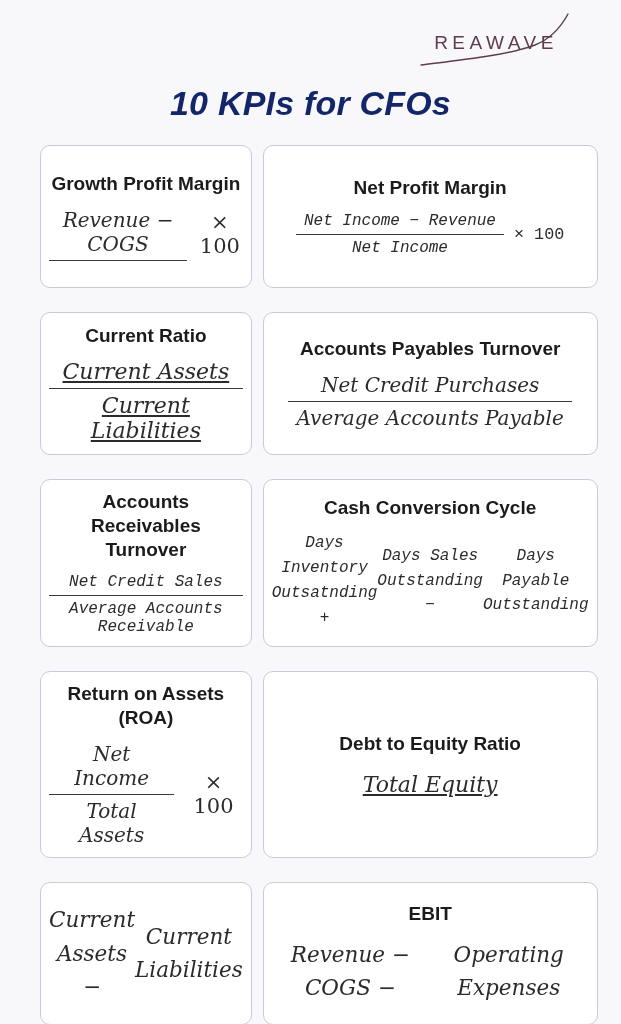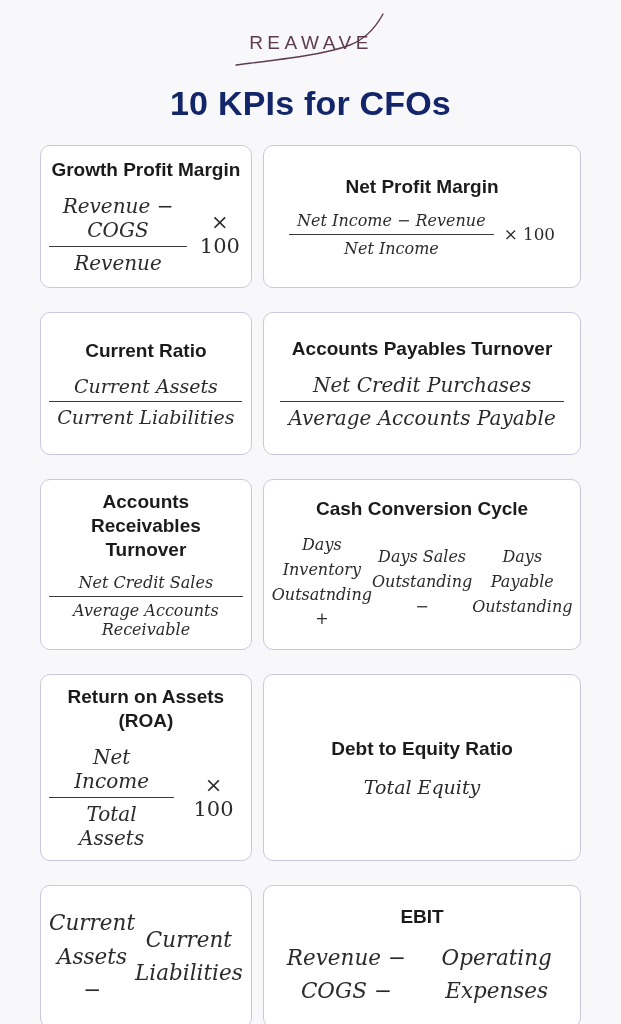--- a/index.html
+++ b/index.html
@@ -11,32 +11,33 @@
     font-family: "Liberation Sans", sans-serif;
     overflow: hidden;
   }
   .page {
     width: 621px;
     height: 1024px;
     padding: 10px 40px 0 40px;
   }
   .logo-wrap {
     display: flex;
-    justify-content: center;
+    justify-content: flex-end;
     padding-top: 2px;
     height: 66px;
   }
   .main-title {
     text-align: center;
     font-size: 34px;
     font-weight: 800;
     letter-spacing: 0.2px;
     color: #14266a;
     margin-top: 8px;
     margin-bottom: 22px;
+    font-style: italic;
   }
   .grid {
     display: grid;
     grid-template-columns: 1fr 1fr;
     column-gap: 11px;
     row-gap: 24px;
   }
   .card {
     background: #ffffff;
     border: 1px solid #c9c9dd;
@@ -58,23 +59,23 @@
   }
   .formula {
     display: inline-flex;
     align-items: center;
     justify-content: center;
     font-family: "DejaVu Serif", "Liberation Serif", serif;
     font-style: italic;
     color: #2b2b2b;
     font-size: 17.5px;
   }
-  .fx-sm { font-size: 16px; }
+  .fx-sm { font-size: 16px; font-family: Liberation Mono, monospace; }
   .fx-md { font-size: 20px; }
-  .fx-lg { font-size: 19px; }
+  .fx-lg { font-size: 22px; text-decoration: underline; }
   .fx-xl { font-size: 21.5px; }
   .frac { display: inline-block; text-align: center; }
   .frac .num { display: block; padding: 0 8px 4px 8px; border-bottom: 1.5px solid #3a3a3a; }
   .frac .den { display: block; padding: 4px 8px 0 8px; }
   .suffix { font-style: normal; margin-left: 10px; font-size: 1.05em; }
   .expr-lines { line-height: 1.55; }
   .expr-lines span { display: block; }
 </style>
 </head>
 <body>
@@ -90,21 +91,20 @@
 
   <h1 class="main-title">10 KPIs for CFOs</h1>
 
   <div class="grid">
 
     <div class="card">
       <h2 class="card-title">Growth Profit Margin</h2>
       <div class="formula fx-md">
         <span class="frac">
           <span class="num">Revenue − COGS</span>
-          <span class="den">Revenue</span>
         </span>
         <span class="suffix">× 100</span>
       </div>
     </div>
 
     <div class="card">
       <h2 class="card-title">Net Profit Margin</h2>
       <div class="formula fx-sm">
         <span class="frac">
           <span class="num">Net Income − Revenue</span>

